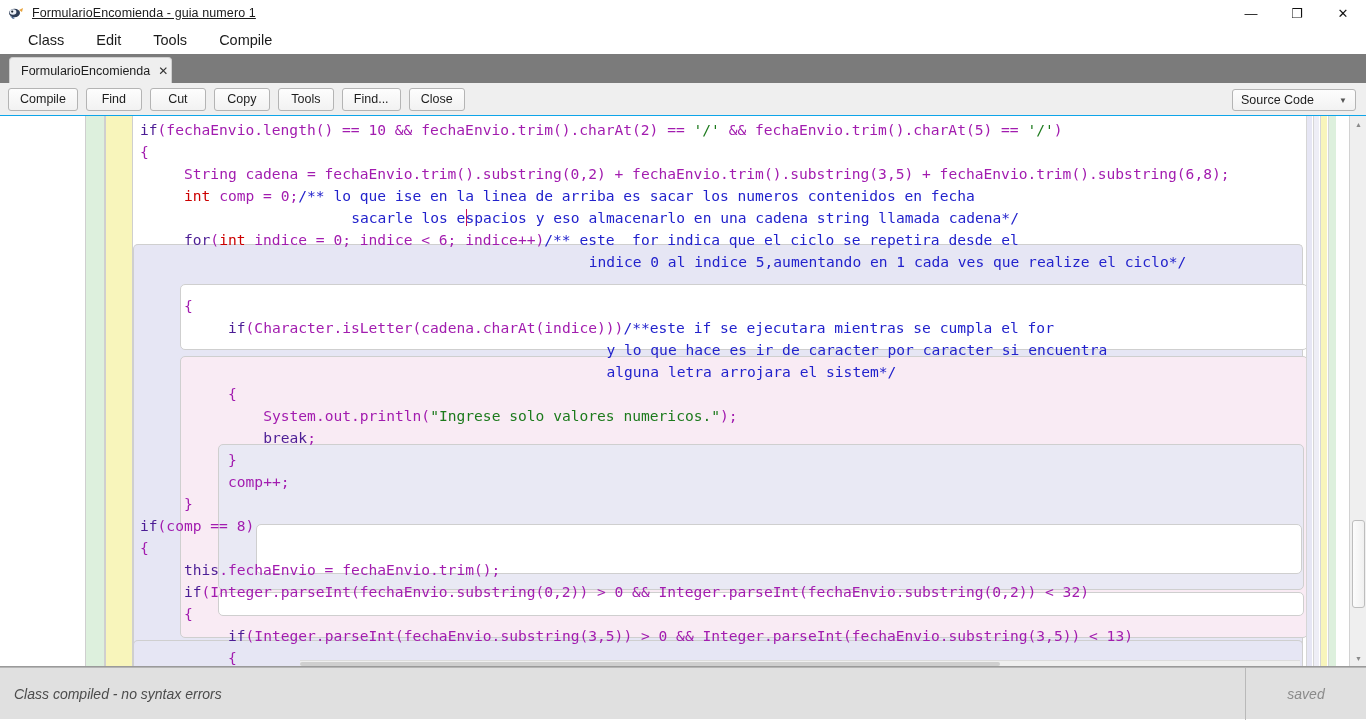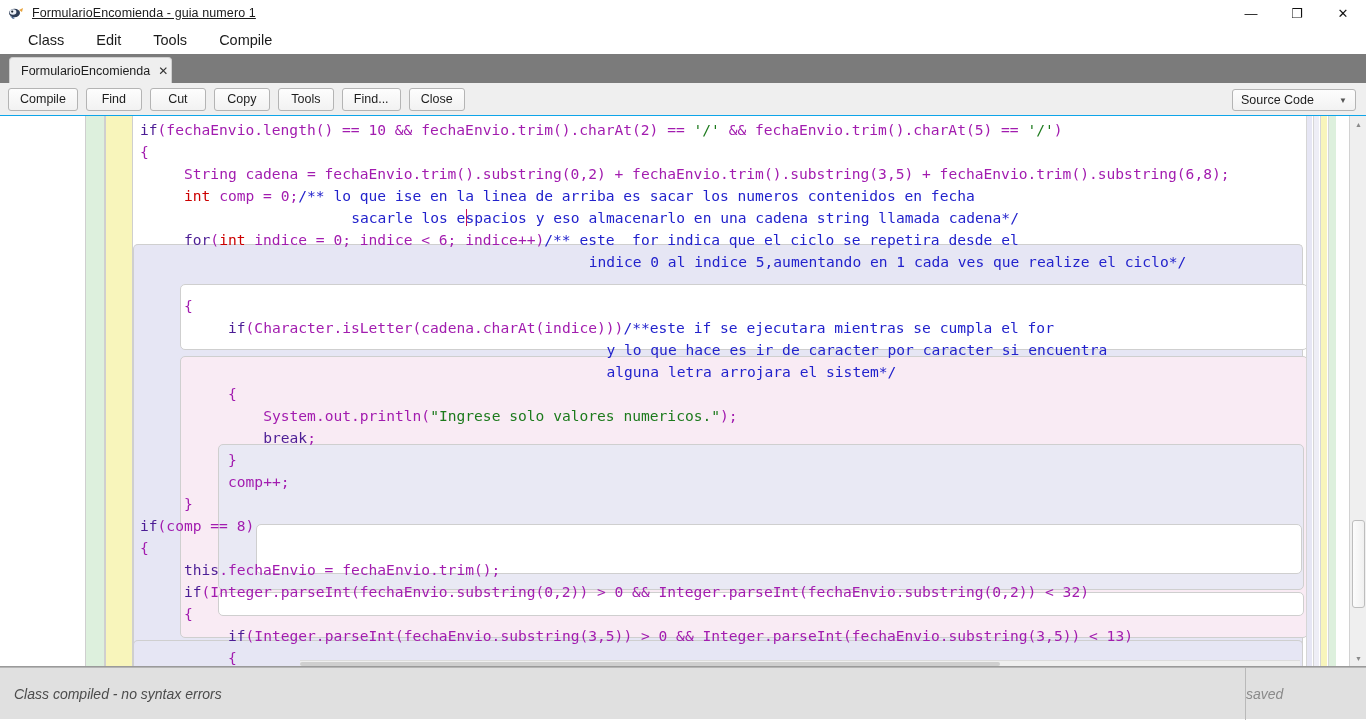--- a/index.html
+++ b/index.html
@@ -162,21 +162,21 @@
   #status-msg {
     font-size: 14px; color: #4c4c4c; padding-left: 14px; font-style: italic;
   }
   #status-right {
     position: absolute; right: 0; top: 0; height: 52px;
     display: flex; align-items: center;
   }
   #status-divider { width: 1px; height: 52px; background: #b9b9b9; }
   #saved-label {
     font-size: 14px; color: #8a8a8a; font-style: italic;
-    width: 120px; 
+    width: 120px; text-align: center;
   }
 </style>
 </head>
 <body>
 
 <div id="titlebar">
   <span id="app-icon">
     <svg width="16" height="16" viewBox="0 0 16 16">
       <ellipse cx="6.5" cy="8" rx="5.5" ry="4.2" fill="#2d3d56"></ellipse>
       <ellipse cx="5" cy="7" rx="3.4" ry="2.8" fill="#eaeef5"></ellipse>

